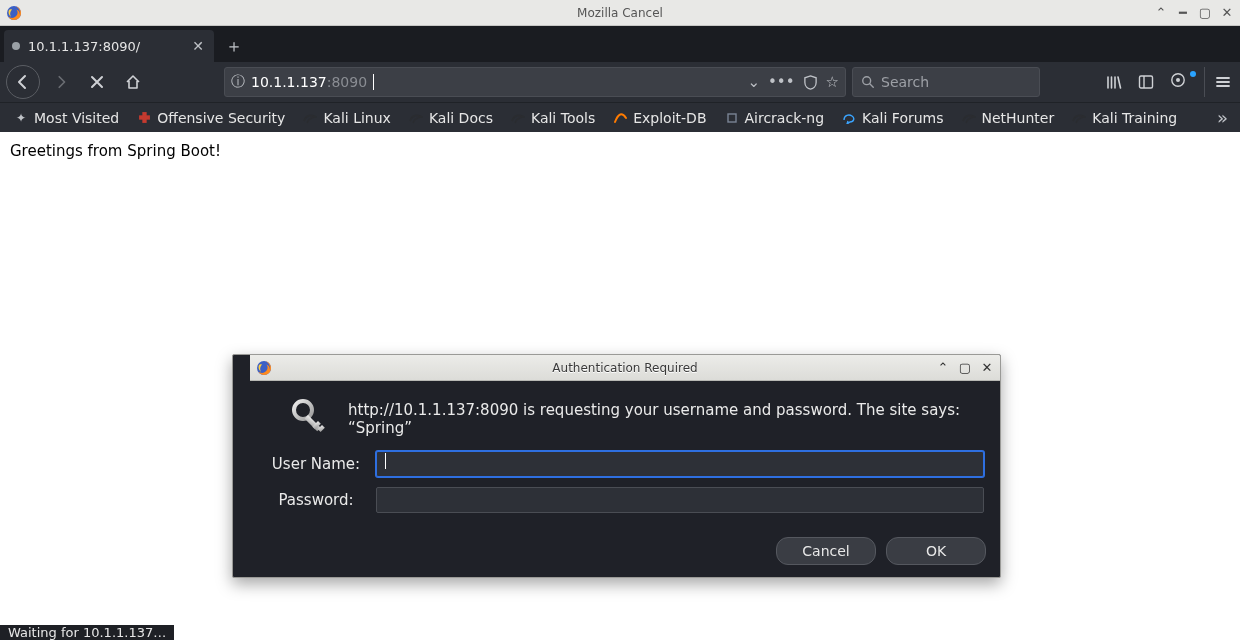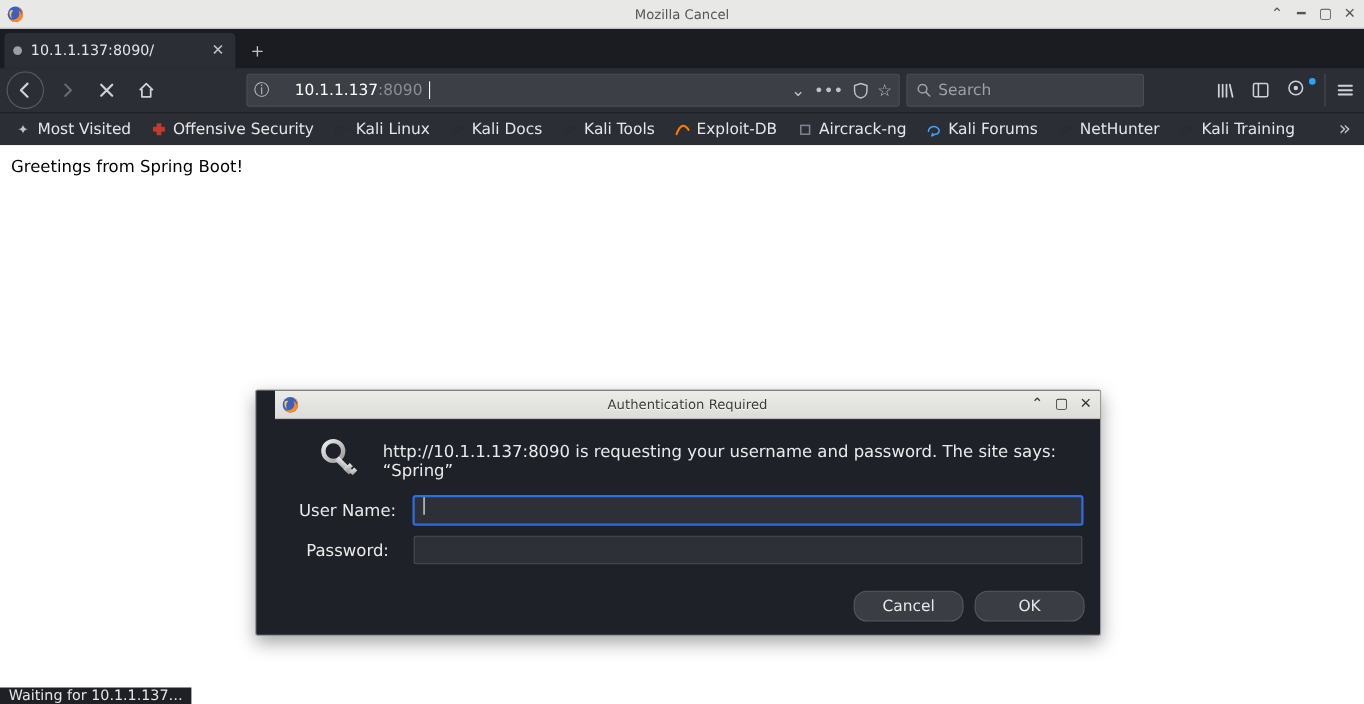--- a/index.html
+++ b/index.html
@@ -91,31 +91,31 @@
     border: 1px solid #4a4d54;
     border-radius: 3px;
     display: flex; align-items: center;
     padding: 0 6px;
     gap: 6px;
     color: #e6e6e6;
     font-size: 14px;
     margin-left: 70px;
   }
   .url-bar .info-icon { color: #bfc2c7; font-size: 14px; }
-  .url-bar .url-text { flex: 1; display: flex; align-items: center; gap: 0; margin-left: 17px; }
+  .url-bar .url-text { flex: 1; display: flex; align-items: center; gap: 0; }
   .url-bar .url-text .host { color: #fff; }
   .url-bar .url-text .port { color: #8a8d93; }
   .url-bar .caret {
     width: 1px; height: 16px; background: #fff; margin-left: 6px;
   }
   .url-bar .url-right { display: flex; align-items: center; gap: 8px; color: #bfc2c7; }
   .url-bar .url-right span { font-size: 15px; }
 
   .search-bar {
-    width: 216px; height: 30px;
+    width: 188px; height: 30px;
     background: #3c3f46;
     border: 1px solid #4a4d54;
     border-radius: 3px;
     display: flex; align-items: center;
     padding: 0 8px; gap: 6px;
     color: #9da0a6; font-size: 14px;
   }
   .right-icons { display: flex; align-items: center; gap: 8px; margin-left: 60px; color: #bfc2c7; }
   .right-icons span { width: 24px; text-align: center; font-size: 15px; }
   

